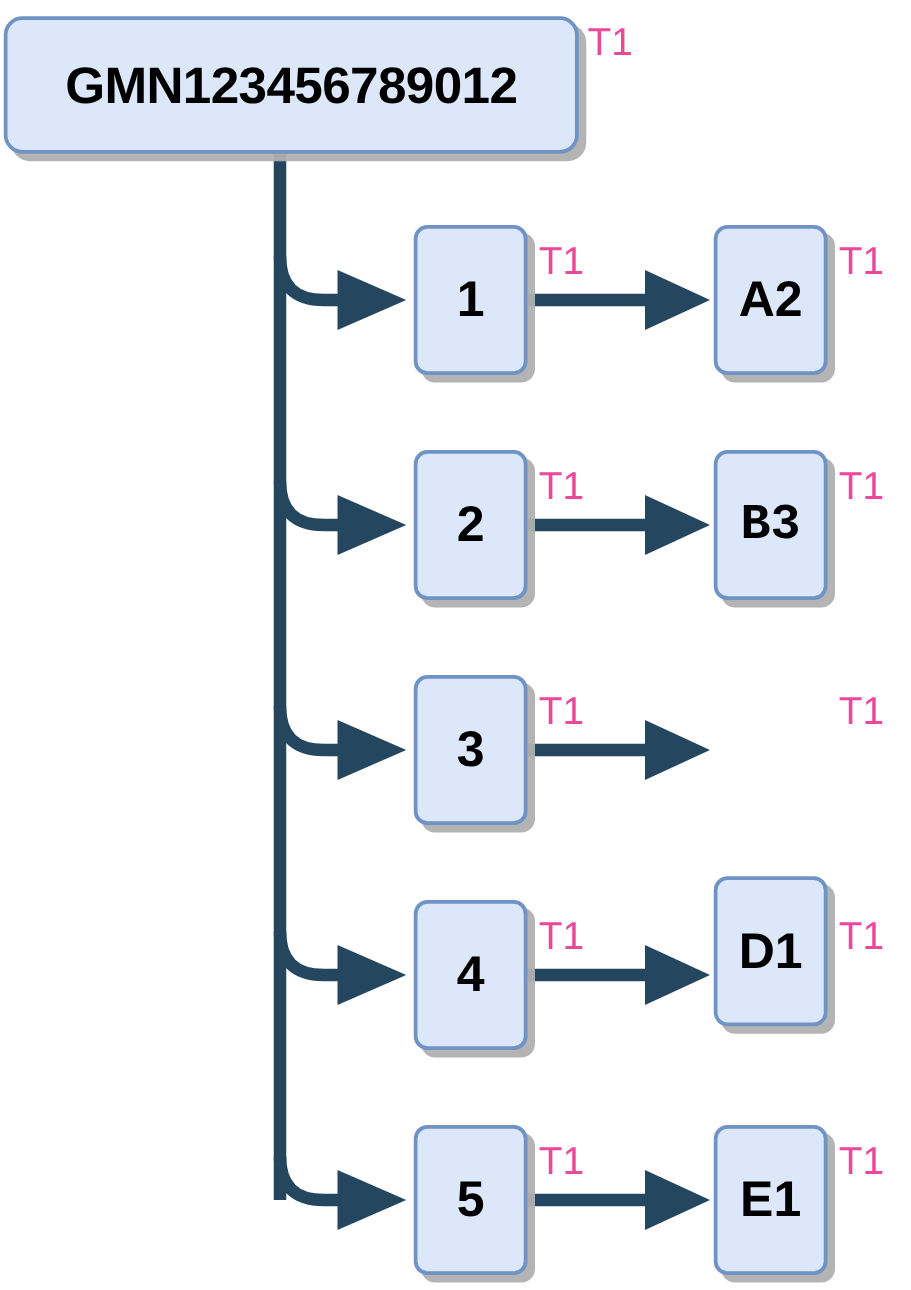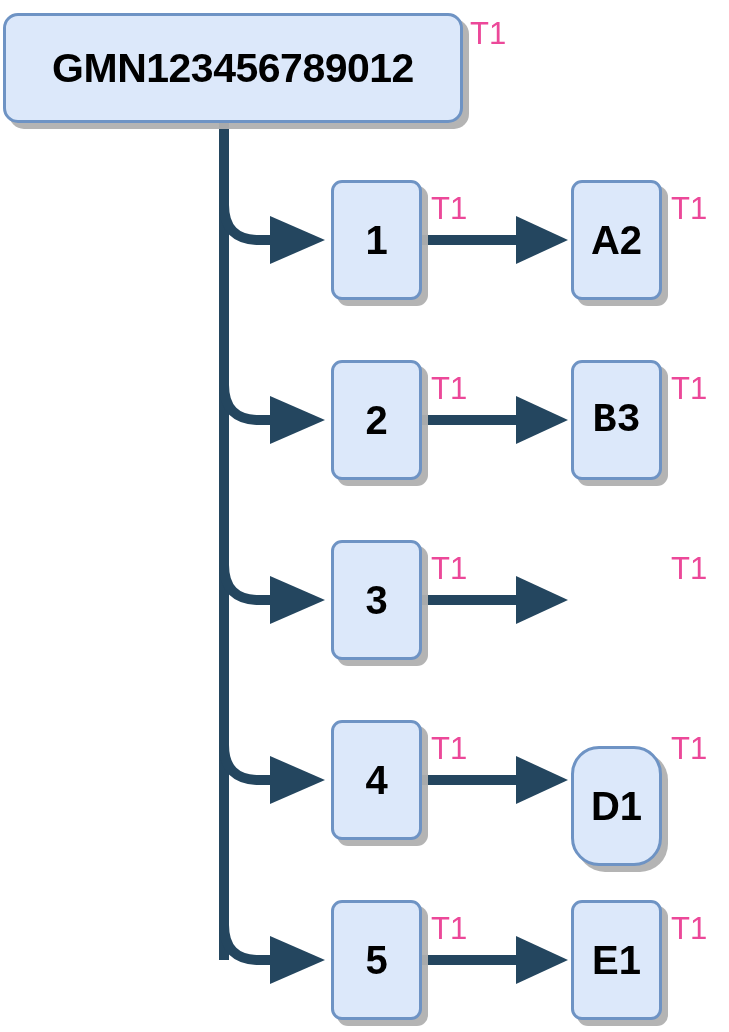--- a/index.html
+++ b/index.html
@@ -158,21 +158,21 @@
   <div class="node mid" style="top:540px;">
     <span>3</span>
   </div>
   <div class="edge-label mid-label" style="top:553px;">T1</div>
   <div class="edge-label leaf-label" style="top:553px;">T1</div>
 
   <div class="node mid" style="top:720px;">
     <span>4</span>
   </div>
   <div class="edge-label mid-label" style="top:733px;">T1</div>
-  <div class="node leaf" style="top:746px;border-radius:28px;">
+  <div class="node leaf" style="top:701px;">
     <span>D1</span>
   </div>
   <div class="edge-label leaf-label" style="top:733px;">T1</div>
 
   <div class="node mid" style="top:900px;">
     <span>5</span>
   </div>
   <div class="edge-label mid-label" style="top:913px;">T1</div>
   <div class="node leaf" style="top:900px;">
     <span>E1</span>

